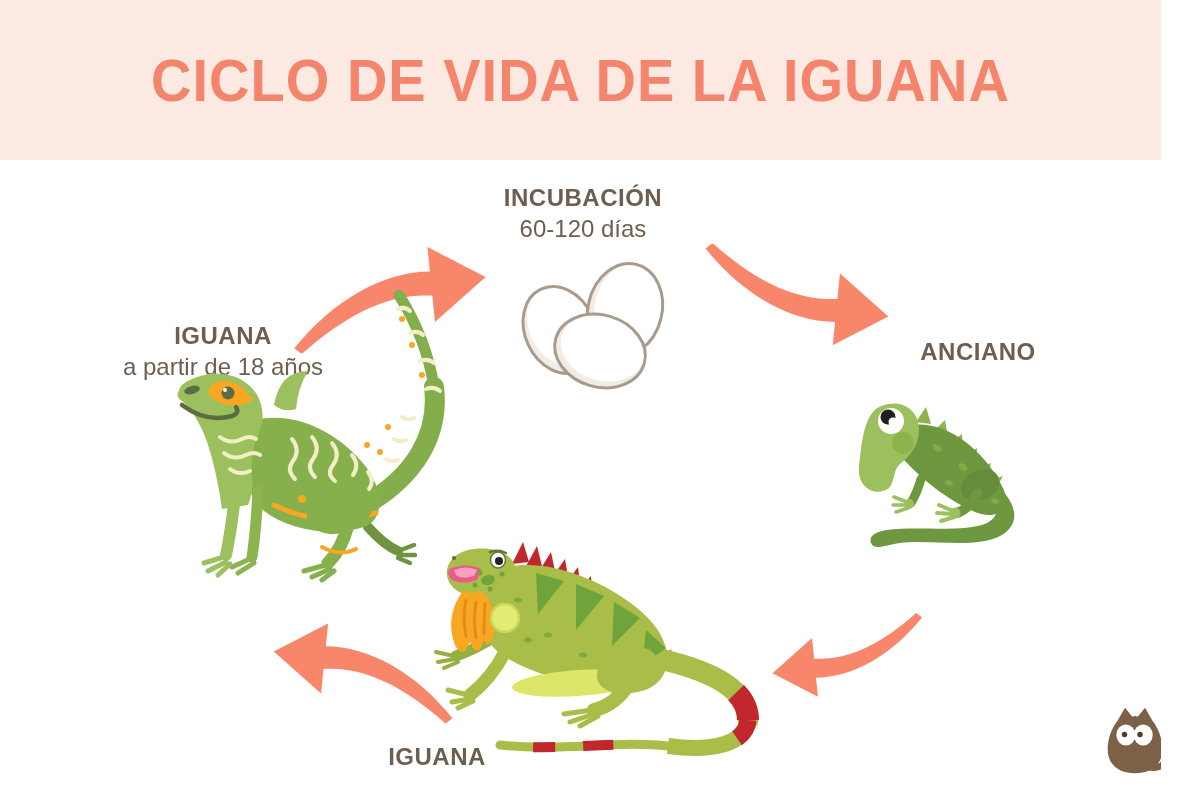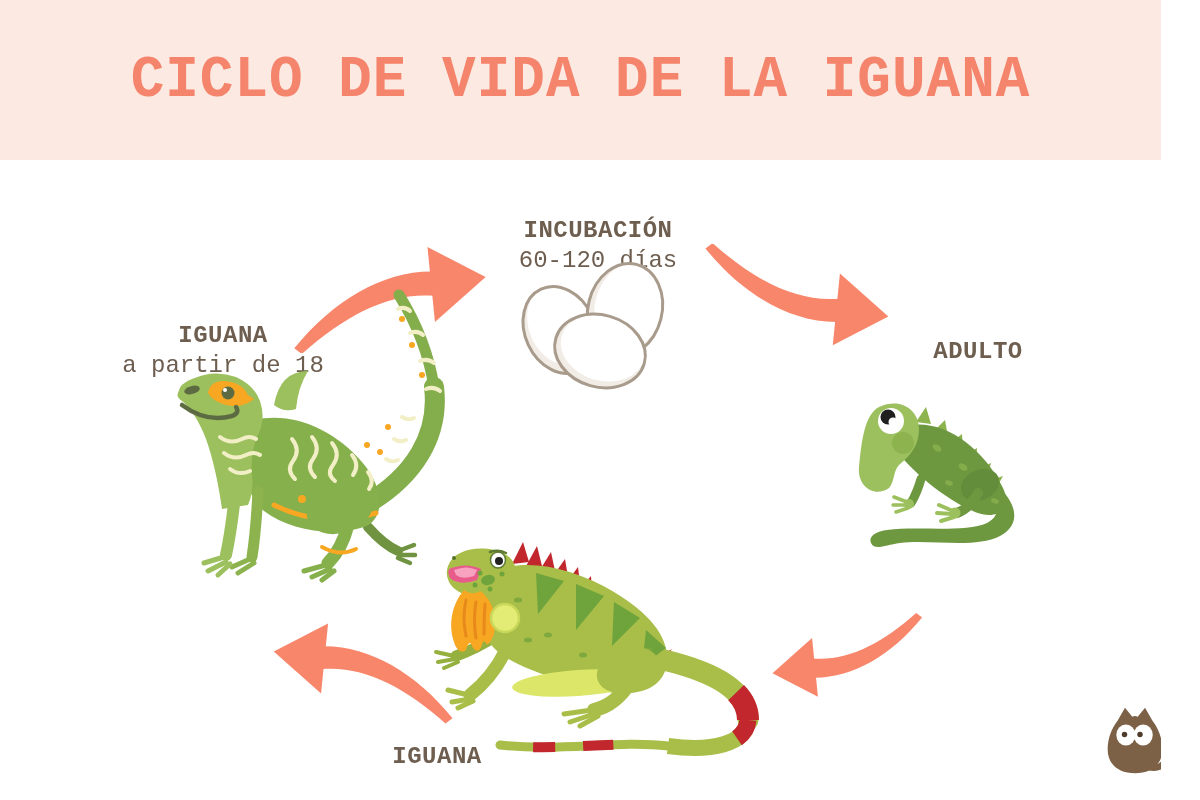--- a/index.html
+++ b/index.html
@@ -1,29 +1,29 @@
 <!DOCTYPE html>
 <html style="--coral: #f8866b; --header-pink: #fce9e2; --title-coral: #f4846c; --label-brown: #6e5e50; --logo-brown: #7c6147; --egg-outline: #a89b8c; --canvas-white: #ffffff;"><head>
 <meta charset="utf-8">
 <style>
   html,body { margin:0; padding:0; background:#fff; }
   .page { position:relative; width:1161px; height:800px; overflow:hidden;
           background:var(--canvas-white,#ffffff);
-          font-family:Liberation Mono, monospace; }
+          font-family:Liberation Sans, sans-serif; }
   .header { position:absolute; left:0; top:0; width:100%; height:160px;
             background:var(--header-pink,#fce9e2);
             display:flex; align-items:center; justify-content:center; }
   .title { margin:0; font-size:56px; font-weight:700; letter-spacing:1px;
            color:var(--title-coral,#f4846c); transform:scaleY(1.06); }
 
   .stage-label-group { position:absolute; text-align:center; color:var(--label-brown,#6e5e50); }
   .stage-label    { font-size:24px; font-weight:700; letter-spacing:.5px; }
   .stage-duration { font-size:24px; margin-top:3px; }
 
-  #lab-incubacion { left:448px; top:184px; width:300px;margin-top:33px; }
+  #lab-incubacion { left:433px; top:184px; width:300px; }
   #lab-juvenil    { left:878px; top:338px; width:200px; }
   #lab-anciano    { left:103px; top:322px; width:240px; }
   #lab-adulto     { left:337px; top:743px; width:200px; }
 
   .art   { position:absolute; }
   #eggs           { left:502px; top:246px; width:180px; height:148px; }
   #iguana-juvenil { left:845px; top:393px; width:190px; height:170px; }
   #iguana-adulto  { left:418px; top:540px; width:352px; height:235px; }
   #iguana-anciano { left:162px; top:287px; width:285px; height:300px; }
 
@@ -82,21 +82,21 @@
         <g transform="rotate(16 98 105)">
           <ellipse cx="98" cy="105" rx="46" ry="36" fill="#f1ece6"></ellipse>
           <ellipse cx="100" cy="101" rx="43" ry="33" fill="#ffffff"></ellipse>
           <ellipse cx="98" cy="105" rx="46" ry="36" fill="none" stroke="#a89b8c" stroke-width="3"></ellipse>
         </g>
       </svg>
     </section>
 
     <section>
       <div id="lab-juvenil" class="stage-label-group">
-        <div class="stage-label">ADULTO</div>
+        <div class="stage-label">ANCIANO</div>
       </div>
       <svg id="iguana-juvenil" class="art" viewBox="0 0 190 170">
         <path fill="#6e9840" d="M 155,95 C 172,112 176,132 155,143 C 130,156 85,146 55,150 C 40,152 30,158 26,150 C 23,143 32,138 42,137 C 72,133 120,140 142,130 C 158,122 152,108 140,98 Z"></path>
         <g fill="#8cb34e">
           <path d="M 71,29 L 81,14 L 86,31 Z"></path>
           <path d="M 88,39 L 100,27 L 103,44 Z"></path>
           <path d="M 104,51 L 117,41 L 118,57 Z"></path>
           <path d="M 119,63 L 132,55 L 131,69 Z"></path>
           <path d="M 133,76 L 146,70 L 143,82 Z"></path>
           <path d="M 146,87 L 158,83 L 152,94 Z"></path>

